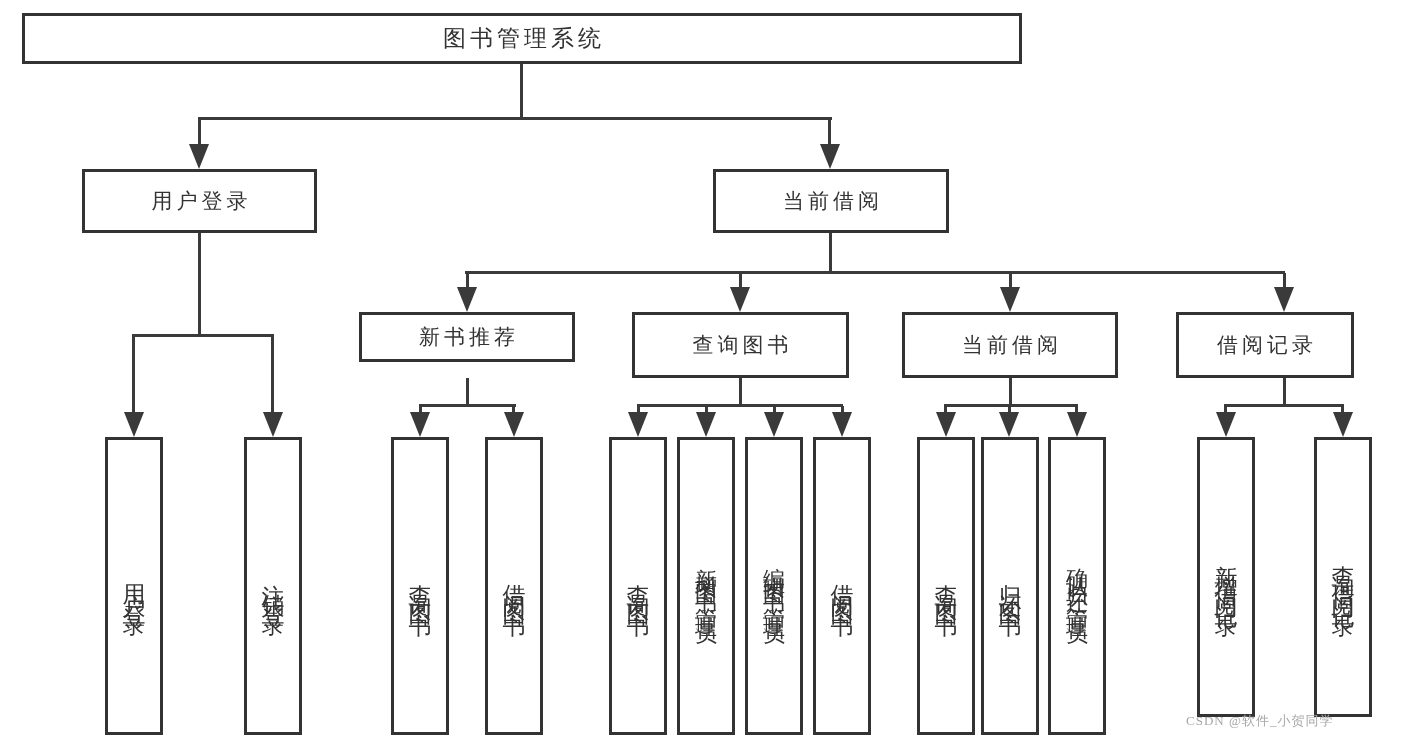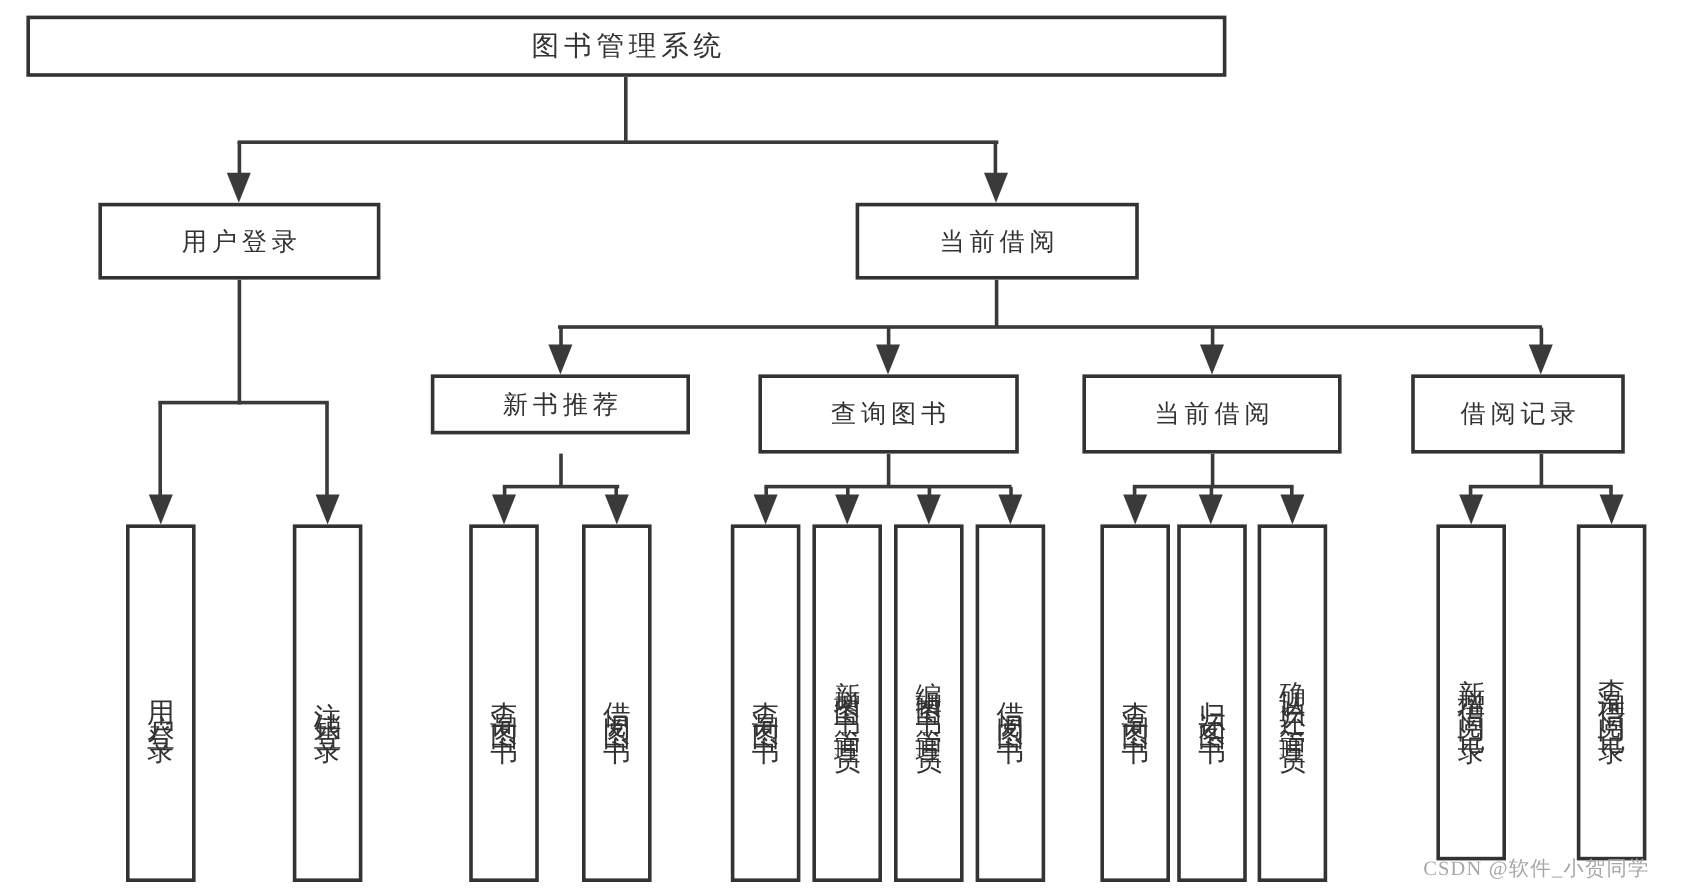--- a/index.html
+++ b/index.html
@@ -28,21 +28,21 @@
   .leaf-label.long{font-size:22px;letter-spacing:8px;}
   .vl{position:absolute;width:3px;background:var(--line);}
   .hl{position:absolute;height:3px;background:var(--line);}
   .arrow{
     position:absolute;width:0;height:0;
     border-left:10px solid transparent;border-right:10px solid transparent;
     border-top:25px solid var(--line);
   }
   .watermark{
     position:absolute;left:1186px;top:712px;z-index:5;
-    font-size:17px;letter-spacing:1px;color:var(--wm);white-space:nowrap;
+    font-size:13px;letter-spacing:1px;color:var(--wm);white-space:nowrap;
   }
 </style>
 </head>
 <body>
 
 <div class="canvas">
 
   <div>
 
     <div class="vl" style="left:520px;top:64px;height:54px"></div>

